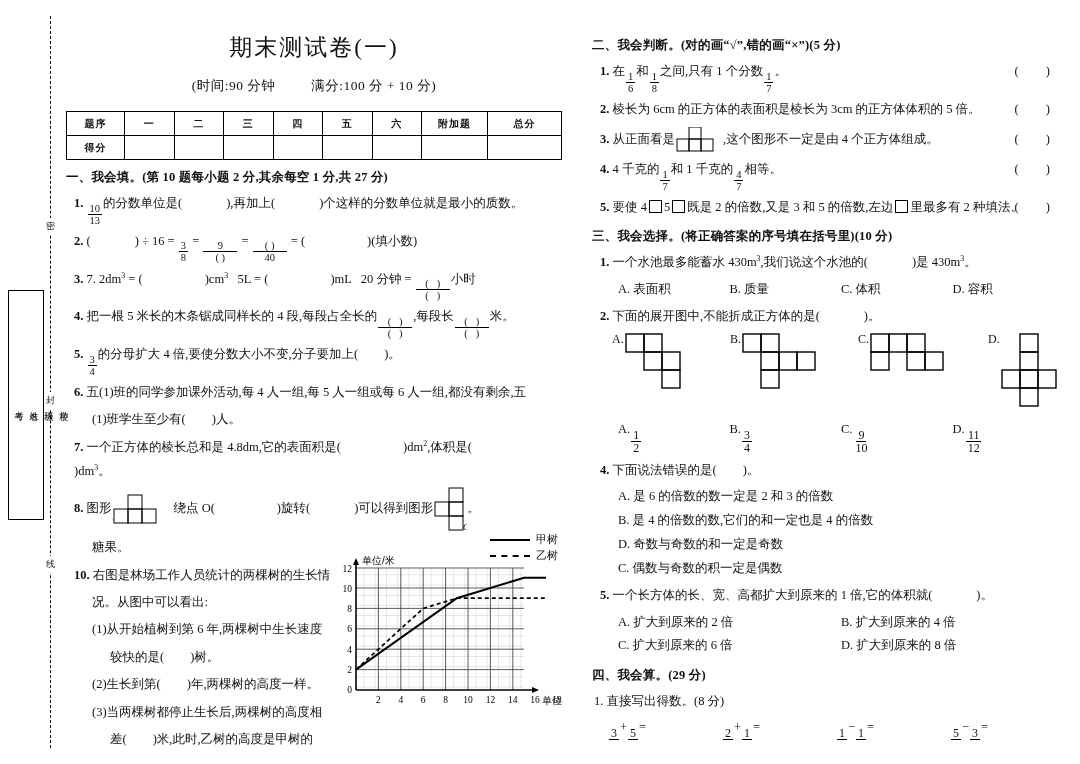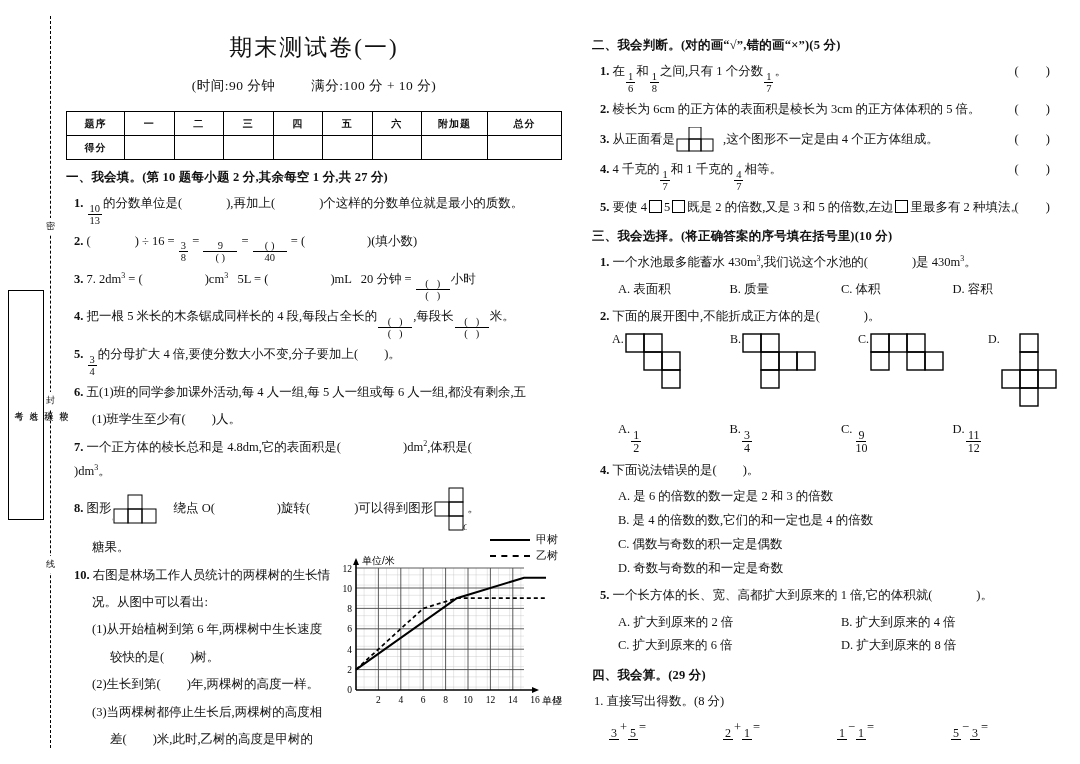--- a/index.html
+++ b/index.html
@@ -558,22 +558,22 @@
       </div>
     </div>
 
     <div class="q">
       <span class="num">4.</span>
       <span>下面说法错误的是(</span><span class="blank sm"></span><span>)。</span>
     </div>
     <div class="opts">
       <div>A. 是 6 的倍数的数一定是 2 和 3 的倍数</div>
       <div>B. 是 4 的倍数的数,它们的和一定也是 4 的倍数</div>
+      <div>D. 奇数与奇数的和一定是奇数</div>
       <div>C. 偶数与奇数的积一定是偶数</div>
-      <div>D. 奇数与奇数的和一定是奇数</div>
     </div>
 
     <div class="q">
       <span class="num">5.</span>
       <span>一个长方体的长、宽、高都扩大到原来的 1 倍,它的体积就(</span><span class="blank"></span><span>)。</span>
     </div>
     <div class="opts">
       <div class="opt-row w2">
         <span>A. 扩大到原来的 2 倍</span>
         <span>B. 扩大到原来的 4 倍</span>

